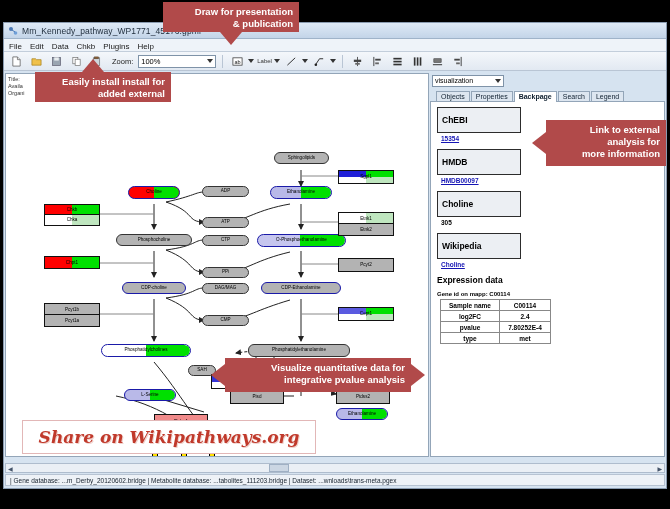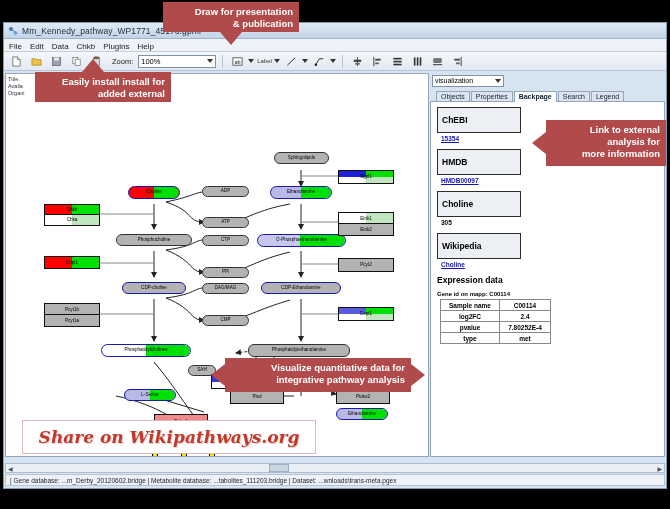--- a/index.html
+++ b/index.html
@@ -562,21 +562,21 @@
 
   <div class="callout" style="left:546px;top:120px;width:120px;height:46px;">
     <div>Link  to external</div>
     <div>analysis  for</div>
     <div>more information</div>
   </div>
   <div class="arrowleft" style="left:532px;top:132px;"></div>
 
   <div class="callout" style="left:225px;top:358px;width:186px;height:34px;">
     <div>Visualize quantitative data  for</div>
-    <div>integrative pathway analysis</div>
+    <div>integrative pvalue analysis</div>
   </div>
   <div class="arrowleft" style="left:211px;top:364px;"></div>
   <div class="arrowright" style="left:411px;top:364px;"></div>
 
   <div class="sharebox" style="left:22px;top:420px;width:292px;height:32px;">
     <span>Share on Wikipathways.org</span>
   </div>
 
 </div>
 

